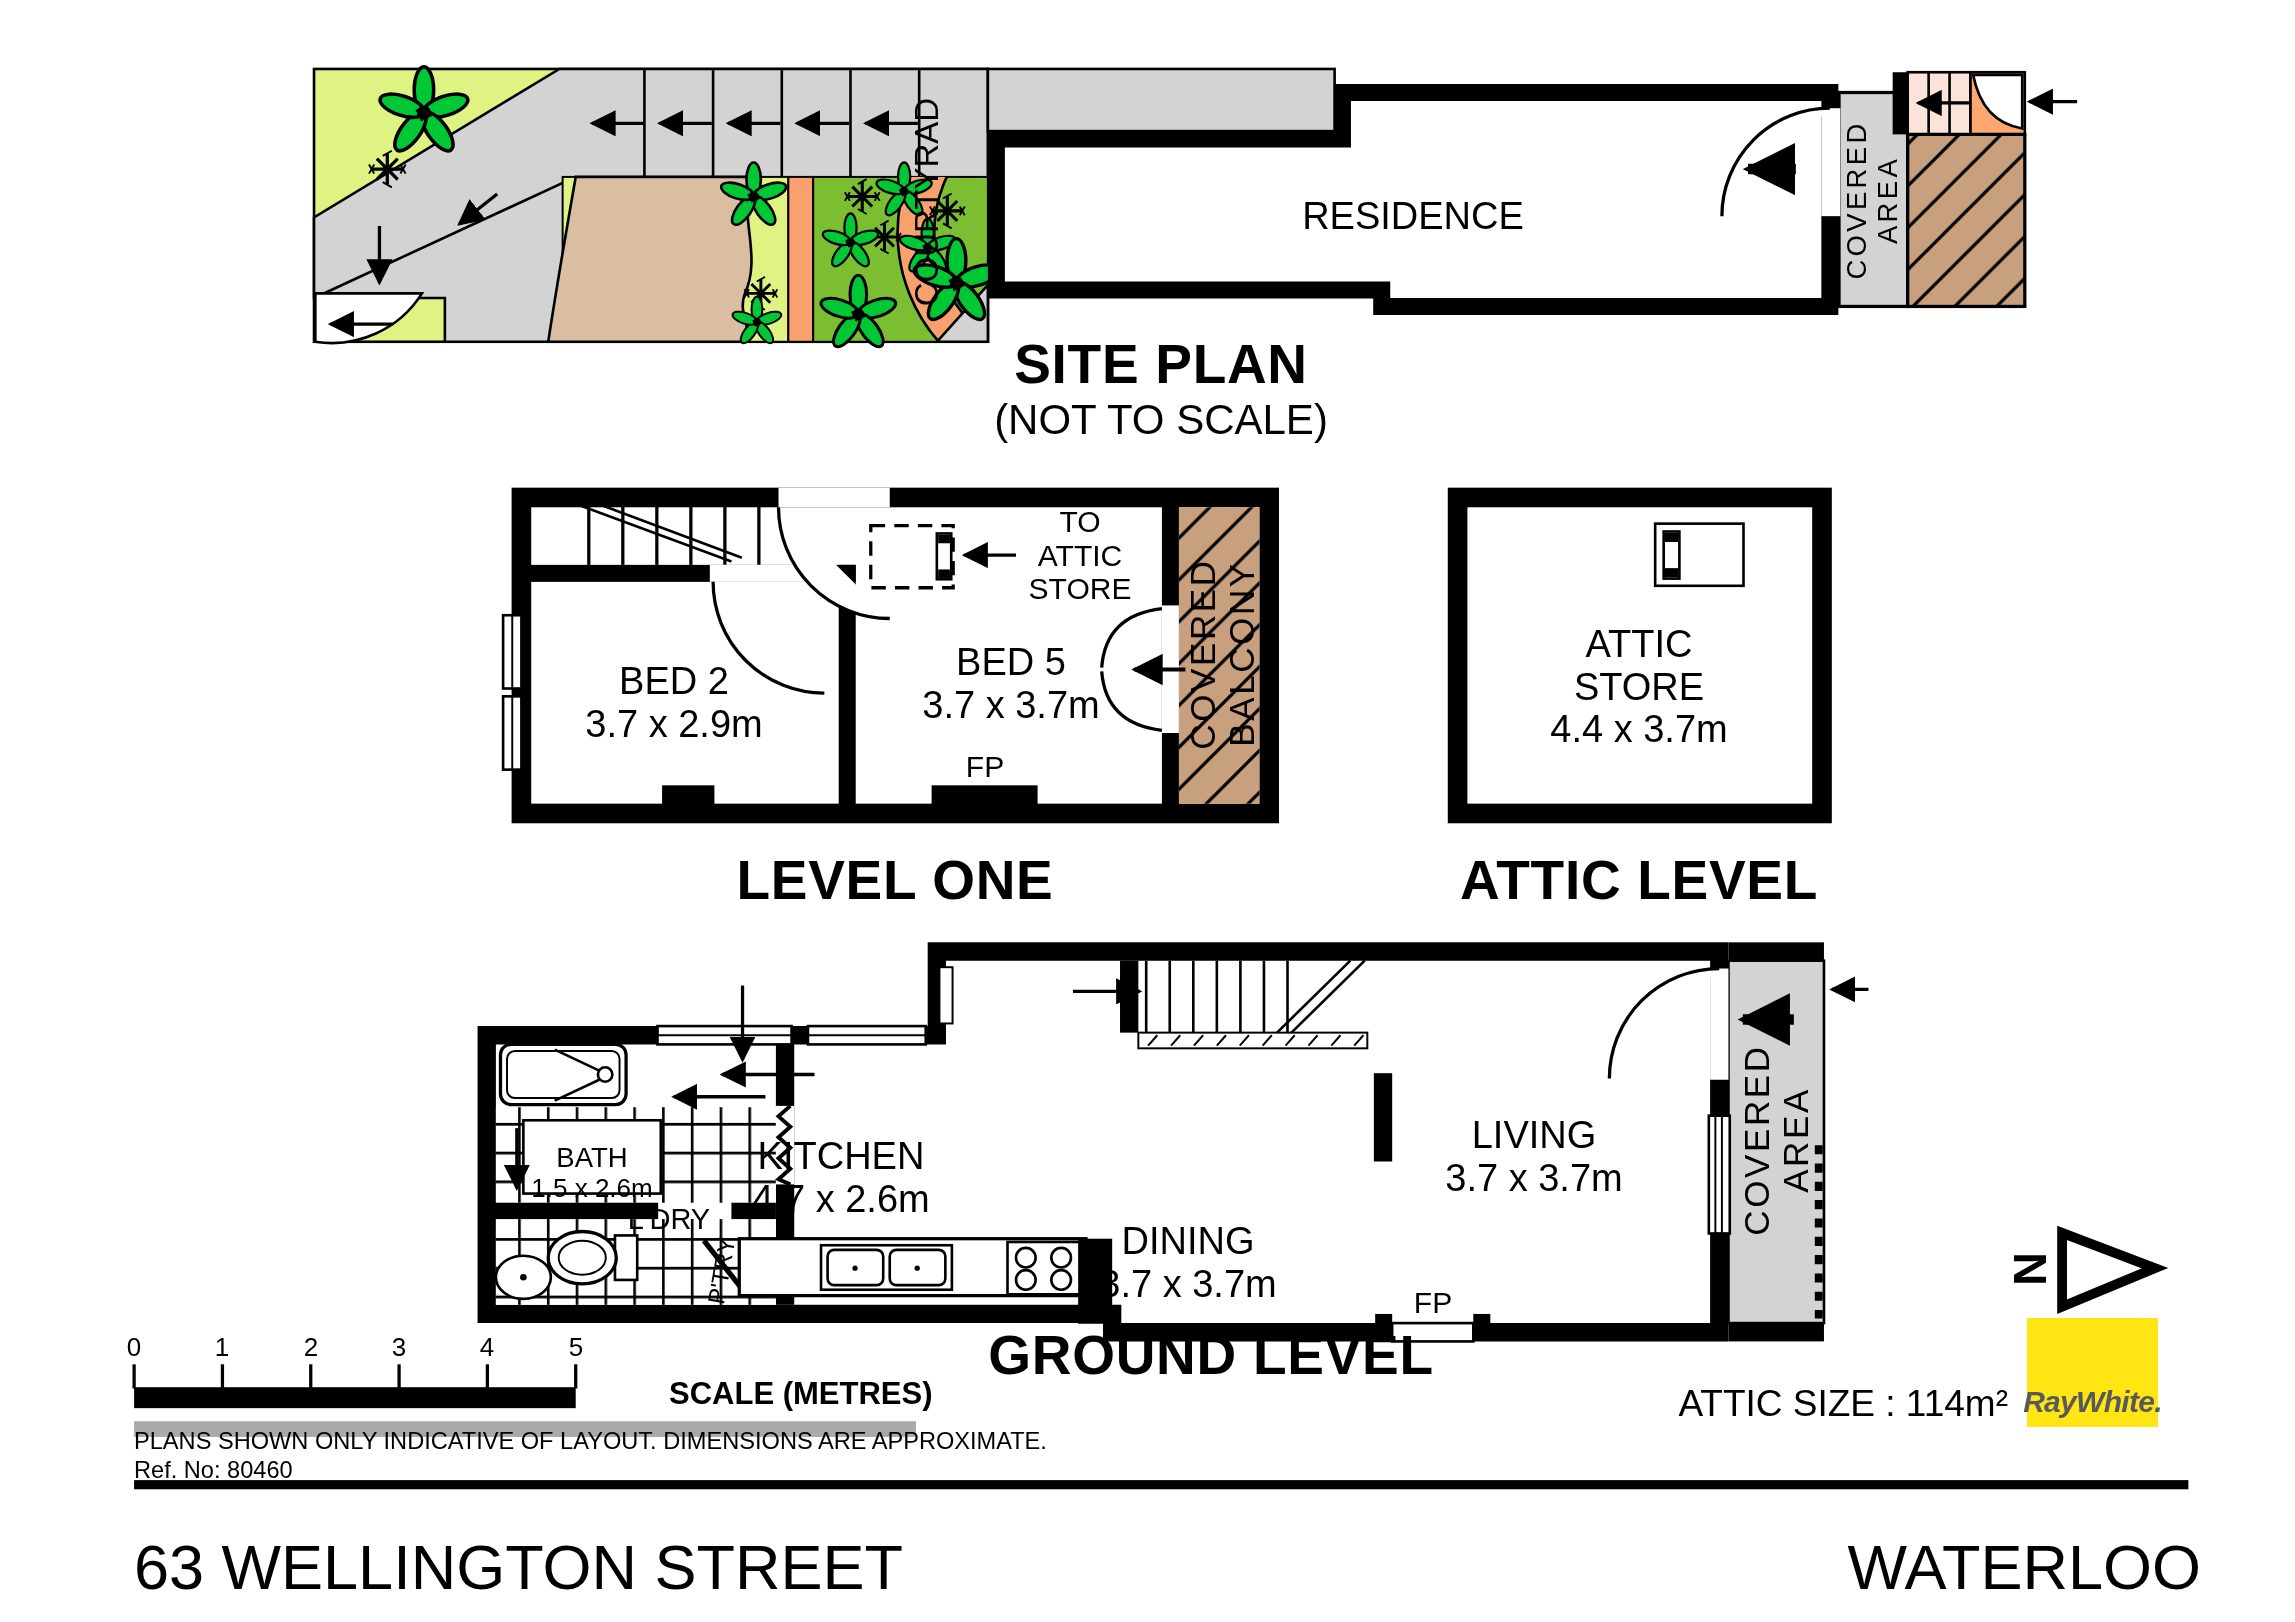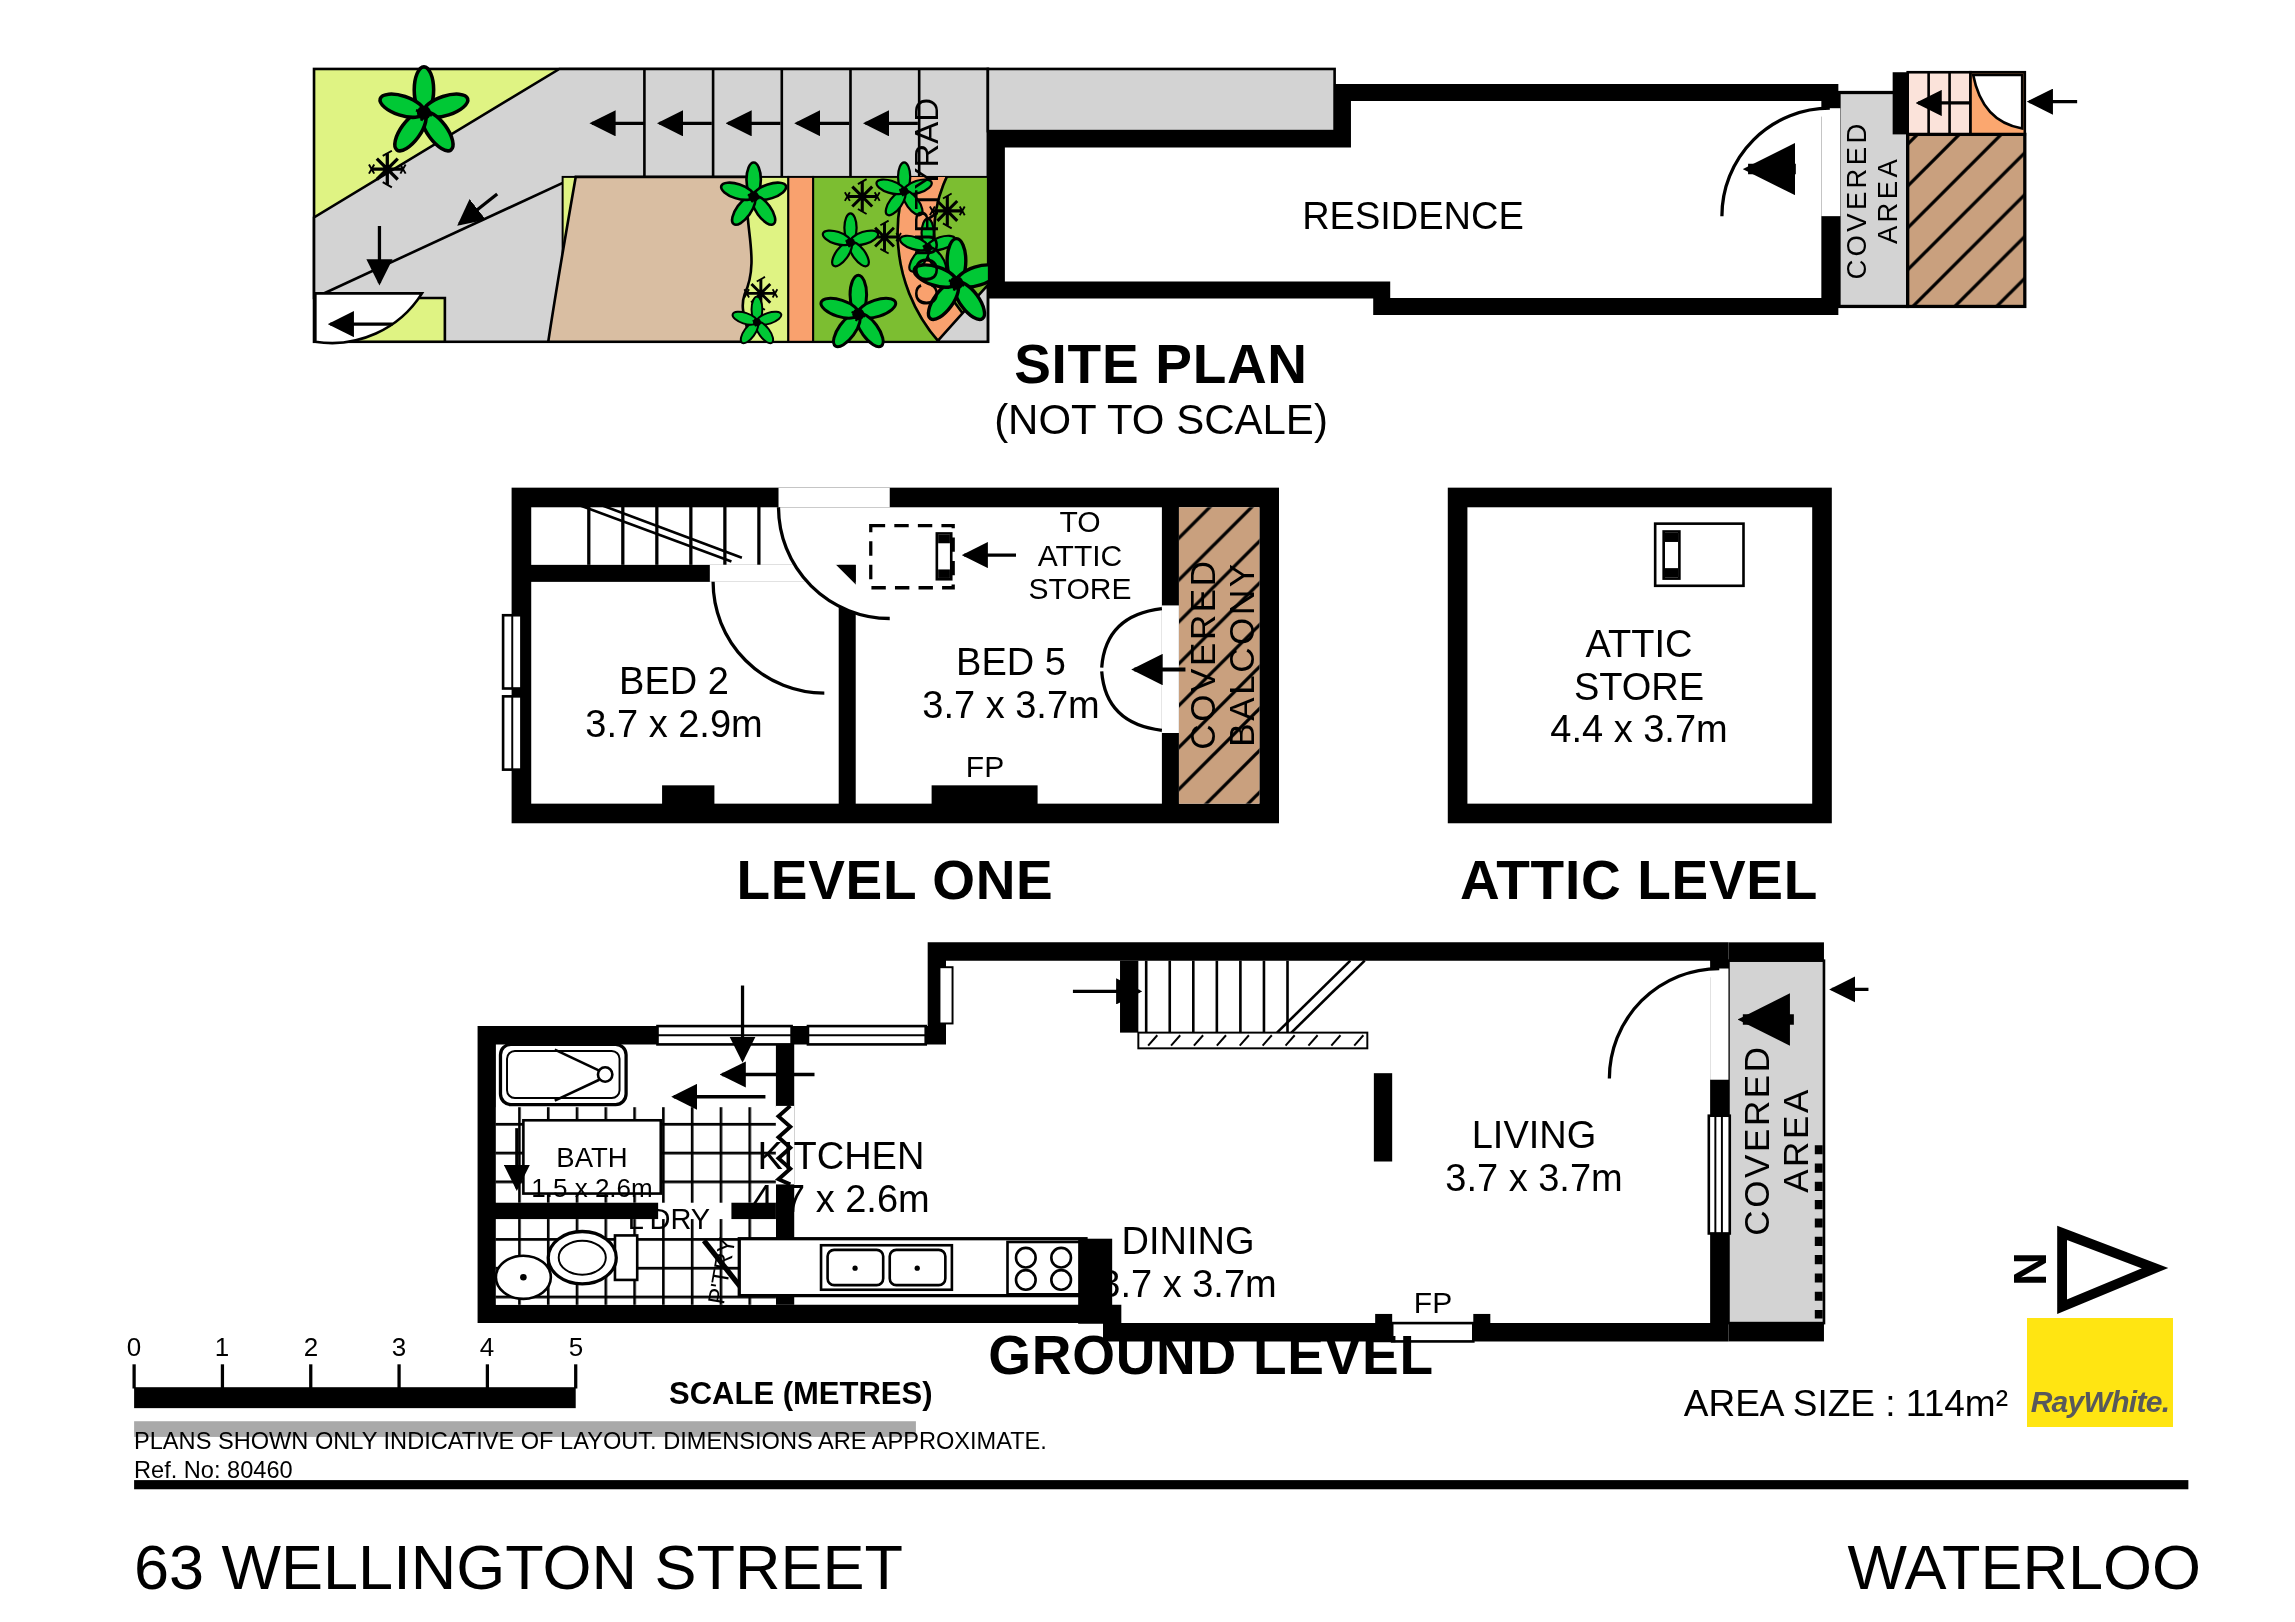--- a/index.html
+++ b/index.html
@@ -13,21 +13,21 @@
   .t-room-sm{font-size:30px;}
   .t-title{font-size:55px;font-weight:bold;letter-spacing:0.7px;}
   .t-sub{font-size:42px;}
   .t-vert{font-size:27.5px;letter-spacing:3.3px;}
   .t-vert-big{font-size:35px;letter-spacing:2.6px;}
   .t-fine{font-size:23.6px;}
   .t-tick{font-size:26px;}
   .t-foot{font-size:63px;letter-spacing:0px;}
   .left-align{transform:translate(0,-50%);text-align:left;}
   .right-align{transform:translate(-100%,-50%);text-align:right;}
-  #raywhite-box{position:absolute;left:2027px;top:1318px;width:146px;height:109px;background:#FFE512;}
+  #raywhite-box{position:absolute;left:2027px;top:1318px;width:131px;height:109px;background:#FFE512;}
   #raywhite-text{position:absolute;left:50%;top:84px;transform:translate(-50%,-50%);
       font-size:30px;font-weight:bold;font-style:italic;color:#58595B;letter-spacing:-0.7px;}
   #north-n{position:absolute;left:2004px;top:1243px;width:52px;height:52px;
       font-size:47px;font-weight:bold;transform:rotate(90deg);text-align:center;line-height:52px;}
 </style>
 </head>
 <body>
 
 <svg id="plan-svg" width="2295" height="1623" viewBox="0 0 3508 2480">
   <defs>
@@ -377,21 +377,21 @@
 <div class="lbl t-tick" style="left:222px;top:1348px;">1</div>
 <div class="lbl t-tick" style="left:311px;top:1348px;">2</div>
 <div class="lbl t-tick" style="left:399px;top:1348px;">3</div>
 <div class="lbl t-tick" style="left:487px;top:1348px;">4</div>
 <div class="lbl t-tick" style="left:576px;top:1348px;">5</div>
 <div class="lbl left-align bold" style="left:645px;top:1394px;font-size:31px;margin-left:24px;">SCALE (METRES)</div>
 
 <div class="lbl left-align t-fine" style="left:134px;top:1441px;">PLANS SHOWN ONLY INDICATIVE OF LAYOUT.  DIMENSIONS ARE APPROXIMATE.</div>
 <div class="lbl left-align t-fine" style="left:134px;top:1470px;">Ref. No: 80460</div>
 
-<div class="lbl right-align" style="left:2008px;top:1404px;font-size:37px;">AREA SIZE : 114m²</div>
+<div class="lbl right-align" style="left:2008px;top:1404px;font-size:37px;">ATTIC SIZE : 114m²</div>
 <div id="raywhite-box">
   <div id="raywhite-text">RayWhite.</div>
 </div>
 <div id="north-n">N</div>
 
 <div class="lbl left-align t-foot" style="left:134px;top:1567px;">63 WELLINGTON STREET</div>
 <div class="lbl right-align t-foot" style="left:2189px;top:1567px;margin-left:12px;">WATERLOO</div>
 
 
 </body></html>

